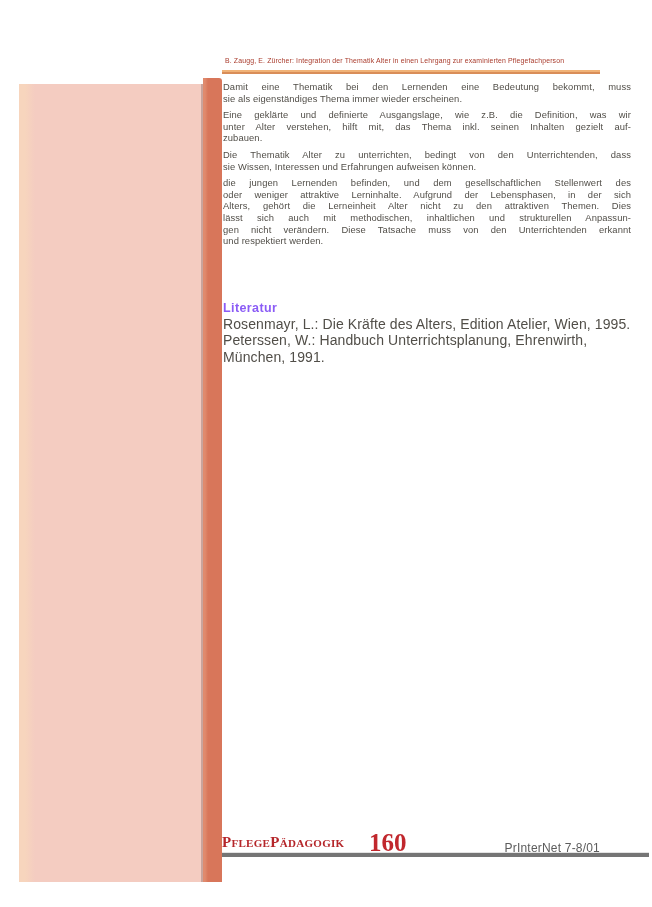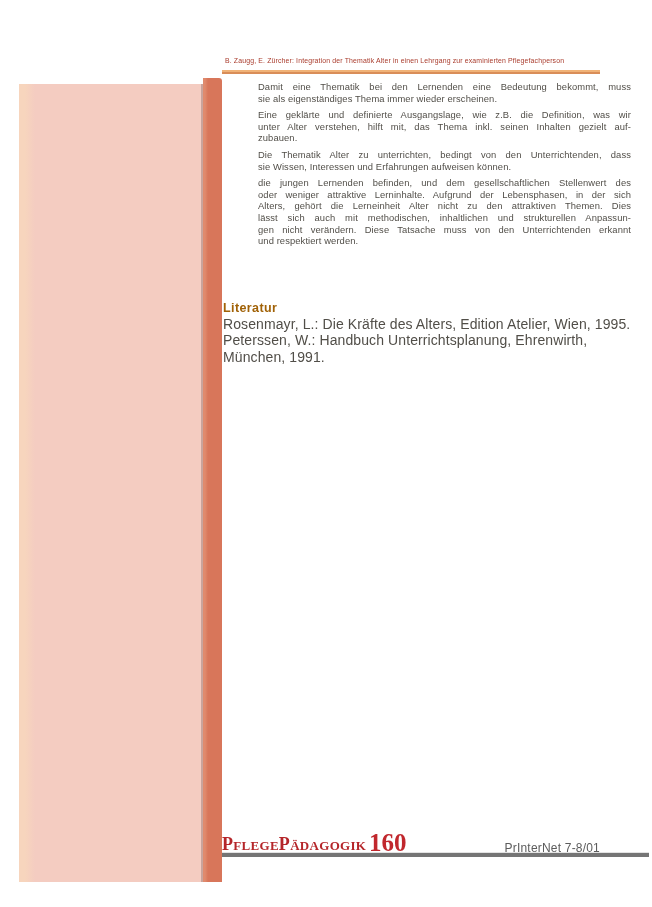--- a/index.html
+++ b/index.html
@@ -26,36 +26,36 @@
   }
   .head-rule {
     position:absolute; top:70px; left:0; width:378px; height:3.5px;
     background:linear-gradient(180deg,#f0b277 0 55%,#d98d58 55% 100%);
   }
   .body-text {
     position:absolute; top:81px; left:1px; width:408px;
     font-size:9.4px; line-height:11.6px; color:#514e48; letter-spacing:0.1px;
   }
   .para { margin:0 0 5px 0; }
-  .bline { text-align:justify; text-align-last:justify;margin-left:35px; }
+  .bline { text-align:justify; text-align-last:justify; }
   .bline.last { text-align-last:left; }
   .lit-heading {
     position:absolute; top:301px; left:1px;
-    font-size:12.5px; font-weight:bold; color:#a16207; letter-spacing:0.4px;
+    font-size:12.5px; font-weight:bold; color:#8b5cf6; letter-spacing:0.4px;
   }
   .refs {
     position:absolute; top:316px; left:1px; width:408px;
     font-size:14px; line-height:16.3px; color:#514e48; letter-spacing:0.1px;
   }
   
   .footer { position:absolute; top:833px; left:0; width:428px; height:28px; }
   .footer-brand {
     position:absolute; left:0; top:1px;
     font-family:"Liberation Serif", serif; font-weight:bold; font-variant:small-caps;
-    font-size:18px; color:#b5262a; letter-spacing:0.3px; white-space:nowrap;
+    font-size:15px; color:#b5262a; letter-spacing:0.3px; white-space:nowrap;
   }
   .page-number {
     position:absolute; left:147px; top:-4px;
     font-family:"Liberation Serif", serif; font-weight:bold;
     font-size:25px; color:#c1272d;
   }
   .journal-ref {
     position:absolute; right:50px; top:8px;
     font-size:12px; color:#5c5c5c; letter-spacing:0.2px; white-space:nowrap;
   }

